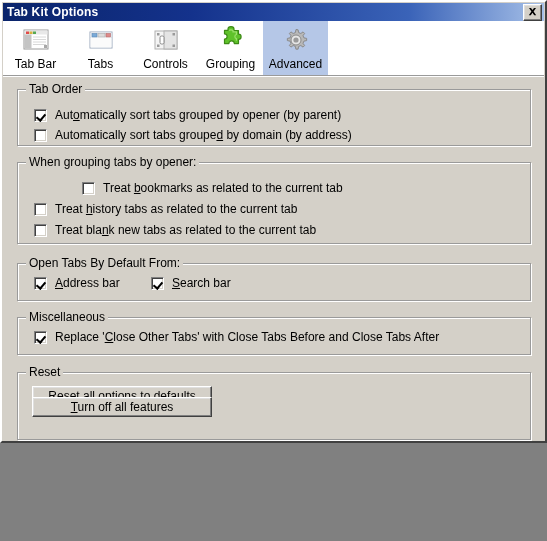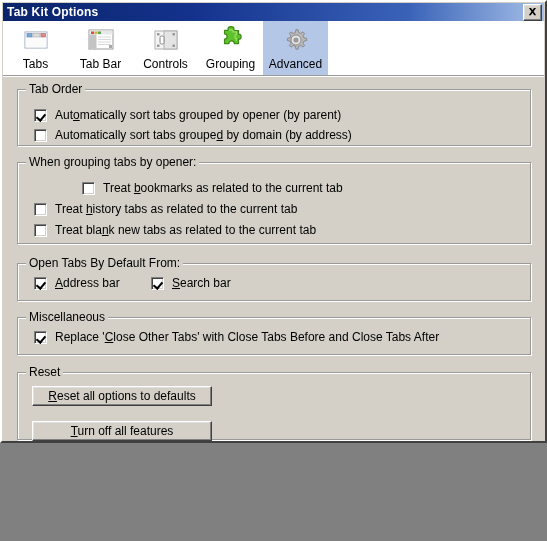--- a/index.html
+++ b/index.html
@@ -228,34 +228,20 @@
     <div class="titlebtn">
       <span>
         <svg width="9" height="9" viewBox="0 0 9 9">
           <path d="M1,0 L3,0 L4.5,2 L6,0 L8,0 L5.6,3.4 L8.2,7.2 L6.2,7.2 L4.5,4.8 L2.8,7.2 L0.8,7.2 L3.4,3.4 Z" fill="#000"></path>
         </svg>
       </span>
     </div>
   </div>
 
   <div id="toolbar">
-
-    <div class="tabitem">
-      <span class="tabicon">
-        <svg width="32" height="32" viewBox="0 0 32 32">
-          <rect x="5" y="8" width="22" height="16" fill="#ffffff" stroke="#9aa8bc" stroke-width="1"></rect>
-          <rect x="5.5" y="8.5" width="21" height="5" fill="#eef1f6"></rect>
-          <rect x="7" y="9.5" width="5" height="3.5" fill="#7aaad8" stroke="#5c88b4" stroke-width="0.6"></rect>
-          <rect x="13" y="9.5" width="7" height="3.5" fill="#dcdcdc" stroke="#aaaaaa" stroke-width="0.6"></rect>
-          <rect x="21" y="9.5" width="4.5" height="3.5" fill="#dd8a8a" stroke="#b46a6a" stroke-width="0.6"></rect>
-          <rect x="5.5" y="14" width="21" height="9.5" fill="#fbfbfb"></rect>
-        </svg>
-      </span>
-      <span class="tablabel">Tabs</span>
-    </div>
 
     <div class="tabitem">
       <span class="tabicon">
         <svg width="32" height="32" viewBox="0 0 32 32">
           <rect x="4" y="6" width="24" height="19" fill="#ffffff" stroke="#9a9a9a" stroke-width="1"></rect>
           <rect x="4.5" y="6.5" width="23" height="4" fill="#e8e8e8"></rect>
           <rect x="6" y="7.5" width="3" height="2.5" fill="#e04a4a"></rect>
           <rect x="9.5" y="7.5" width="3" height="2.5" fill="#d8b23a"></rect>
           <rect x="13" y="7.5" width="3" height="2.5" fill="#55a855"></rect>
           <rect x="4.5" y="10.5" width="7" height="14" fill="#c4c4c4"></rect>
@@ -265,20 +251,34 @@
           <line x1="13" y1="20.5" x2="26" y2="20.5" stroke="#d8d8d8"></line>
           <rect x="24" y="21" width="3" height="3" fill="#a8a8a8"></rect>
         </svg>
       </span>
       <span class="tablabel">Tab Bar</span>
     </div>
 
     <div class="tabitem">
       <span class="tabicon">
         <svg width="32" height="32" viewBox="0 0 32 32">
+          <rect x="5" y="8" width="22" height="16" fill="#ffffff" stroke="#9aa8bc" stroke-width="1"></rect>
+          <rect x="5.5" y="8.5" width="21" height="5" fill="#eef1f6"></rect>
+          <rect x="7" y="9.5" width="5" height="3.5" fill="#7aaad8" stroke="#5c88b4" stroke-width="0.6"></rect>
+          <rect x="13" y="9.5" width="7" height="3.5" fill="#dcdcdc" stroke="#aaaaaa" stroke-width="0.6"></rect>
+          <rect x="21" y="9.5" width="4.5" height="3.5" fill="#dd8a8a" stroke="#b46a6a" stroke-width="0.6"></rect>
+          <rect x="5.5" y="14" width="21" height="9.5" fill="#fbfbfb"></rect>
+        </svg>
+      </span>
+      <span class="tablabel">Tabs</span>
+    </div>
+
+    <div class="tabitem">
+      <span class="tabicon">
+        <svg width="32" height="32" viewBox="0 0 32 32">
           <rect x="5" y="7" width="22" height="18" fill="#f4f4f4" stroke="#b0b0b0" stroke-width="1"></rect>
           <rect x="14" y="7" width="13" height="18" fill="#e4e4e4" stroke="#b0b0b0" stroke-width="1"></rect>
           <rect x="10" y="12" width="4" height="8" rx="1.5" fill="#ffffff" stroke="#888888"></rect>
           <rect x="7" y="9" width="2.5" height="2.5" fill="#9a9a9a"></rect>
           <rect x="7" y="20.5" width="2.5" height="2.5" fill="#9a9a9a"></rect>
           <rect x="22.5" y="9" width="2.5" height="2.5" fill="#9a9a9a"></rect>
           <rect x="22.5" y="20.5" width="2.5" height="2.5" fill="#9a9a9a"></rect>
         </svg>
       </span>
       <span class="tablabel">Controls</span>
@@ -358,21 +358,21 @@
         <span class="cbox checked"></span>
         <span class="cblabel"><span>Replace '</span><span class="acc">C</span><span>lose Other Tabs' with Close Tabs Before and Close Tabs After</span></span>
       </div>
     </div>
 
     <div class="groupbox" style="left:15px; top:295px; width:514px; height:68px;">
       <span class="grouptitle">Reset</span>
       <div class="pbtn" style="left:14px; top:13px; width:180px; height:20px;">
         <span><span></span><span class="acc">R</span><span>eset all options to defaults</span></span>
       </div>
-      <div class="pbtn" style="left:14px; top:48px; width:180px; height:20px;">
+      <div class="pbtn" style="left:14px; top:24px; width:180px; height:20px;">
         <span><span></span><span class="acc">T</span><span>urn off all features</span></span>
       </div>
     </div>
 
     <div class="pbtn defaulted" style="left:367px; top:430px; width:78px; height:24px;">
       <span class="inner">확인</span>
     </div>
     <div class="pbtn" style="left:454px; top:431px; width:76px; height:22px;padding-left:12px;">
       <span>취소</span>
     </div>

